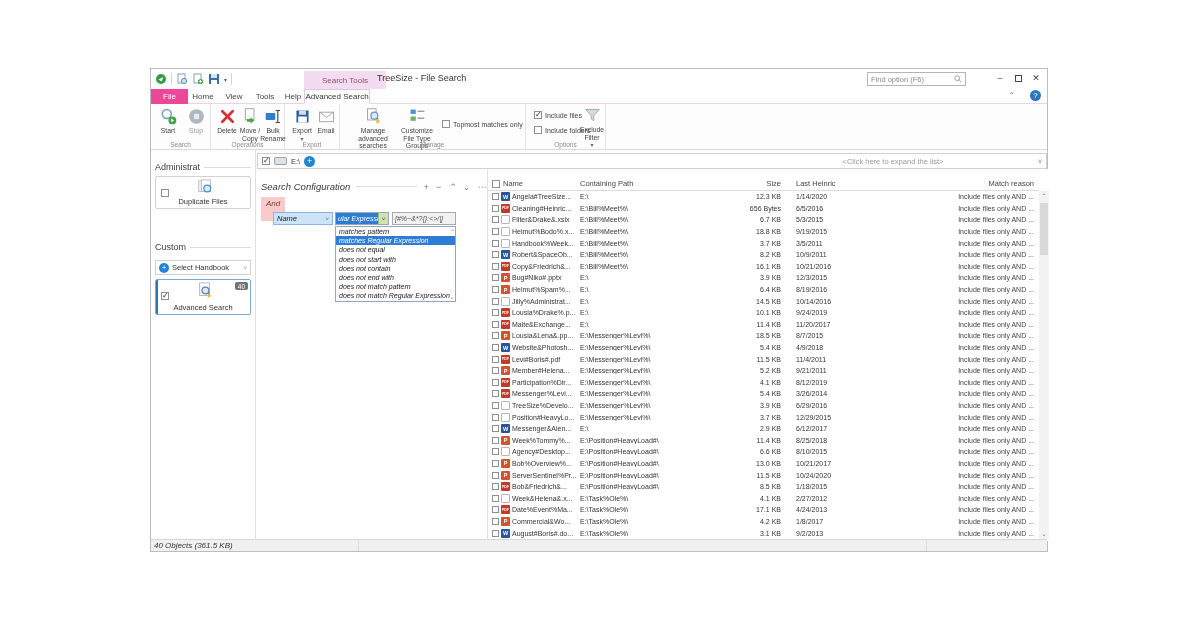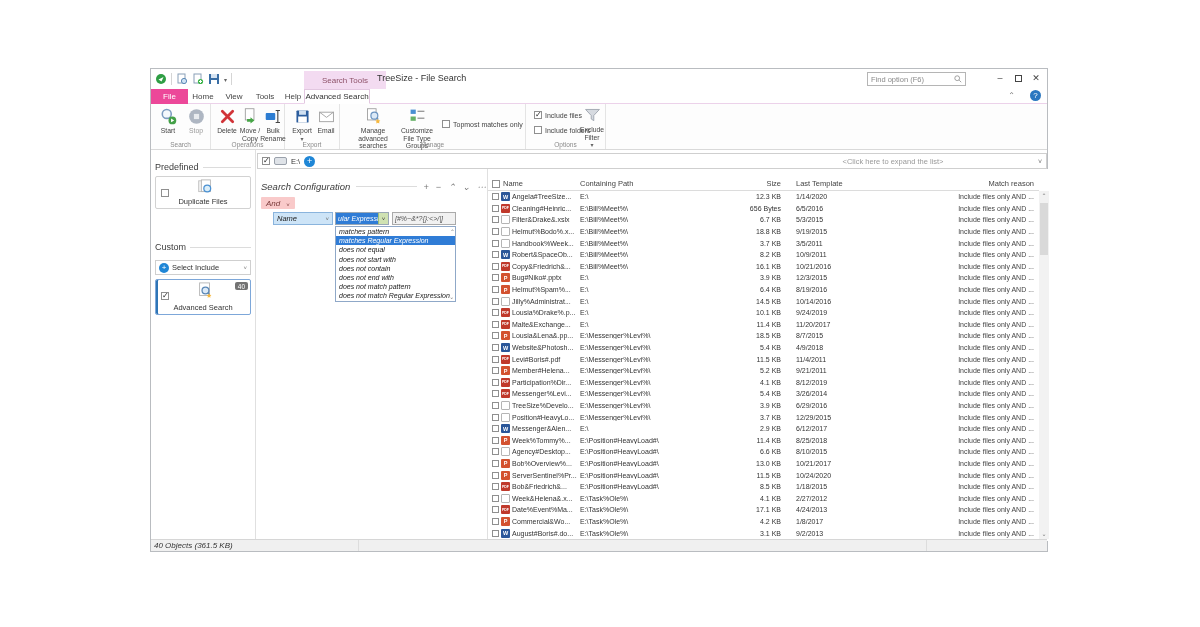--- a/index.html
+++ b/index.html
@@ -65,21 +65,21 @@
   .tpl-select { margin:8px 4px 4px 4px; height:15px; border:1px solid #cfcfcf; display:flex; align-items:center; gap:3px; padding:0 3px; }
   .tpl-select .lbl { flex:1; font-size:7.5px; color:#333; }
   .tpl-select .chev { font-size:6px; color:#777; }
 
   
   .config { position:absolute; left:106px; top:100px; width:235px; height:372px; background:#fff;font-style:italic; }
   .cfg-hd { display:flex; align-items:center; margin:12px 6px 0 4px; font-size:9.5px; color:#3c3c3c; }
   .cfg-hd .line { flex:1; height:1px; background:#dcdcdc; margin:0 6px; }
   .cfg-tools { display:flex; gap:7px; font-size:9px; color:#777; }
   .and-pill { position:absolute; left:4px; top:28px; background:#f9caca; color:#7b3b3b; font-size:8px; padding:1.5px 5px;
-              display:flex; gap:6px; align-items:flex-end; border-radius:1px; }
+              display:flex; gap:6px; align-items:flex-end; border-radius:1px;flex-direction:column; }
   .and-pill .chev { font-size:6px; color:#7b3b3b; }
   .cond-row { position:absolute; left:16px; top:43px; height:13px; display:flex; }
   .combo-name { width:60px; background:#cde4f7; border:1px solid #8ab4dd; font-size:7.5px; color:#222; display:flex;
                 align-items:center; justify-content:space-between; padding:0 3px; }
   .combo-cond { width:54px; margin-left:2px; border:1px solid #9aa8b5; background:#fff; display:flex; align-items:stretch; }
   .combo-cond .val { flex:1; background:#2f7cd6; color:#fff; font-size:7px; display:flex; align-items:center; padding-left:2px;
                      white-space:nowrap; overflow:hidden; }
   .combo-cond .arrow { width:10px; background:#cfe2b2; border-left:1px solid #9cbf77; font-size:6px; color:#333;
                        display:flex; align-items:center; justify-content:center; }
   .regex-field { width:64px; margin-left:3px; border:1px solid #aaa; background:#f1f1f1; font-size:7px; color:#555;
@@ -297,41 +297,41 @@
     <span class="cb checked"></span>
     <span class="drive"></span>
     <span class="root-lbl">E:\</span>
     <span class="plus-circle">+</span>
     <span class="expand-hint">&lt;Click here to expand the list&gt;</span>
     <span class="chev">˅</span>
   </div>
 
   <div class="sidebar">
     <div class="side-hd">
-        <span>Predefined</span>
+        <span>Administrat</span>
       </div>
 
 
     <div class="card">
       <span class="cb"></span>
       <svg class="card-ic" viewBox="0 0 20 20">
           <rect x="3" y="2" width="9" height="12" fill="#f2f2f2" stroke="#c0c0c0"></rect>
           <rect x="6" y="1" width="10" height="13" fill="#fff" stroke="#b5b5b5"></rect>
           <circle cx="12.5" cy="10.5" r="3.8" fill="#dbeef9" stroke="#4a90d2" stroke-width="1.4"></circle>
         </svg>
       <span class="card-lbl">Duplicate Files</span>
     </div>
 
     <div class="side-hd" style="margin-top:33px">
         <span>Custom</span>
       </div>
 
     <div class="tpl-select">
       <span class="plus-circle" style="width:10px;height:10px;font-size:8px;line-height:9px">+</span>
-      <span class="lbl">Select Include</span>
+      <span class="lbl">Select Handbook</span>
       <span class="chev">˅</span>
     </div>
 
     <div class="card selected">
       <span class="cb checked"></span>
       <svg class="card-ic" viewBox="0 0 20 20">
           <rect x="4" y="1" width="11" height="14" fill="#fff" stroke="#b5b5b5"></rect>
           <circle cx="10.5" cy="9.5" r="3.8" fill="#dbe9f7" stroke="#5a87b5" stroke-width="1.4"></circle>
           <line x1="13" y1="12" x2="15" y2="14" stroke="#5a87b5" stroke-width="1.6"></line>
           <path d="M14.5 12.5l.8 1.6 1.8.3-1.3 1.3.3 1.8-1.6-.8-1.6.8.3-1.8-1.3-1.3 1.8-.3z" fill="#f6b73c"></path>
@@ -383,21 +383,21 @@
   </div>
 
   <div class="table">
     <div class="thead">
       <div class="h-name">
           <span class="cb"></span>
           <span>Name</span>
         </div>
       <div>Containing Path</div>
       <div class="h-size">Size</div>
-      <div class="h-date">Last Template</div>
+      <div class="h-date">Last Heinric</div>
       <div class="h-match">Match reason</div>
     </div>
     <div class="tbody">
   <div class="trow">
     <div class="c-name">
       <span class="cb"></span>
       <span class="ficon t-word">W</span>
       <span class="txt">Angela#TreeSize...</span>
     </div>
     <div class="c-path">E:\</div>

